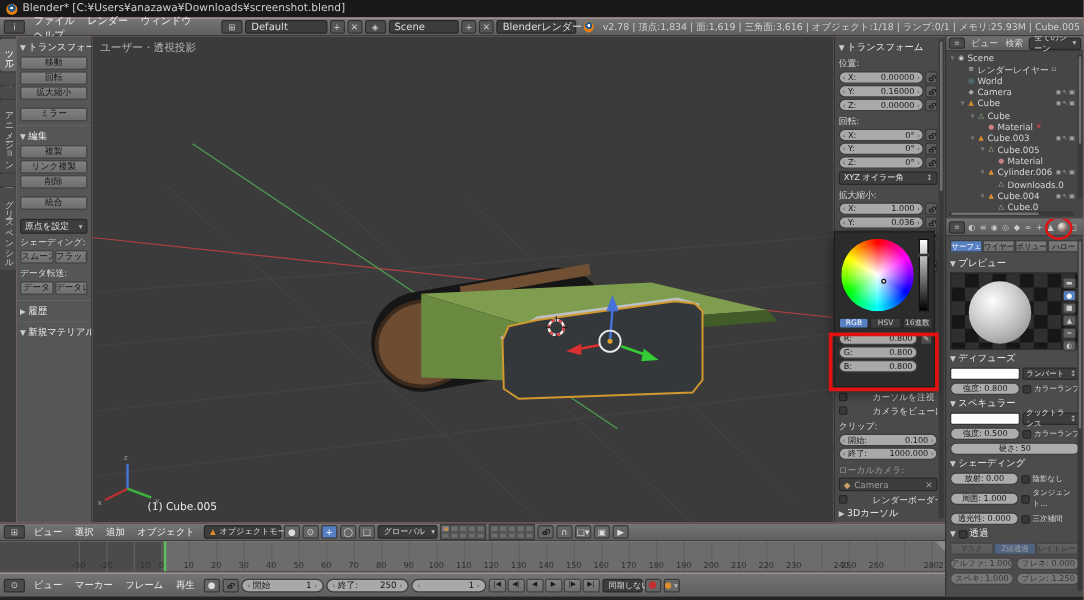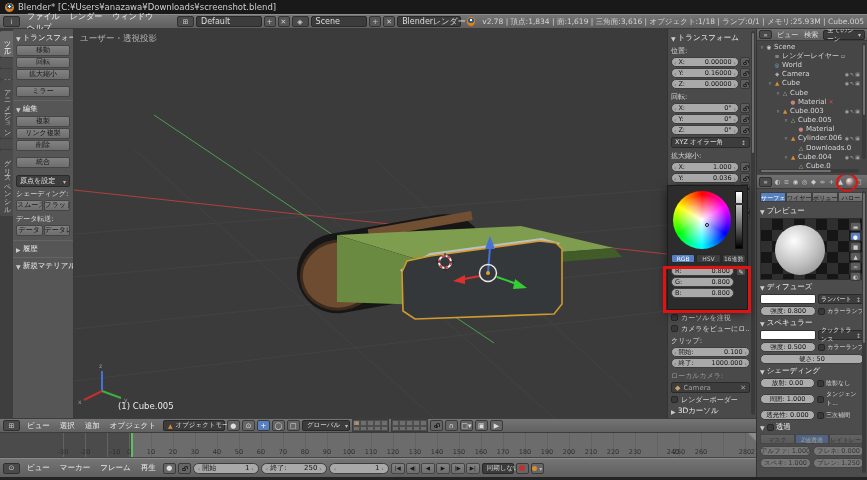--- a/index.html
+++ b/index.html
@@ -68,21 +68,21 @@
   .numfield .axis{margin-right:auto;margin-left:2px}
   .numfield .val{margin-left:auto;margin-right:2px}
   .arr{color:#555;font-size:6px}
   .lockbtn{width:10px;height:10px;background:#5d5d5d;border:1px solid #393939;border-radius:2px;
            display:flex;align-items:center;justify-content:center;flex:none}
   .lock{width:4px;height:3px;border:1px solid #222;border-radius:1px;position:relative;margin-top:2px}
   .lock::before{content:"";position:absolute;left:0.5px;top:-3px;width:2px;height:2.5px;
                 border:1px solid #222;border-bottom:none;border-radius:2px 2px 0 0}
   .ndrop{height:11px;background:#3d3d3d;border:1px solid #2a2a2a;border-radius:2px;color:#e3e3e3;
          display:flex;align-items:center;justify-content:space-between;padding:0 3px;margin:2px 0;font-size:6.5px}
-  .chkrow{display:flex;align-items:center;gap:3px;margin:2px 0;color:#dadada;height:9px;white-space:nowrap;overflow:hidden}
+  .chkrow{display:flex;align-items:center;gap:20px;margin:2px 0;color:#dadada;height:9px;white-space:nowrap;overflow:hidden}
   .chk{width:7px;height:7px;background:#393939;border:1px solid #272727;border-radius:2px;flex:none}
   .camfield{height:11px;background:#3d3d3d;border:1px solid #2a2a2a;border-radius:2px;color:#9f9f9f;
             display:flex;align-items:center;gap:3px;padding:0 3px;margin:1px 0}
 
   
   #picker{position:absolute;left:667px;top:185px;width:81px;height:125px;background:#2c2c2c;
           border:1px solid #1c1c1c;box-shadow:0 4px 10px rgba(0,0,0,.55);z-index:5}
   .wheel{position:absolute;left:5px;top:5px;width:58px;height:58px;border-radius:50%;
          background:radial-gradient(circle,#fff 0%,rgba(255,255,255,0) 62%),
                     conic-gradient(#f00,#f0f,#00f,#0ff,#0f0,#ff0,#f00)}

